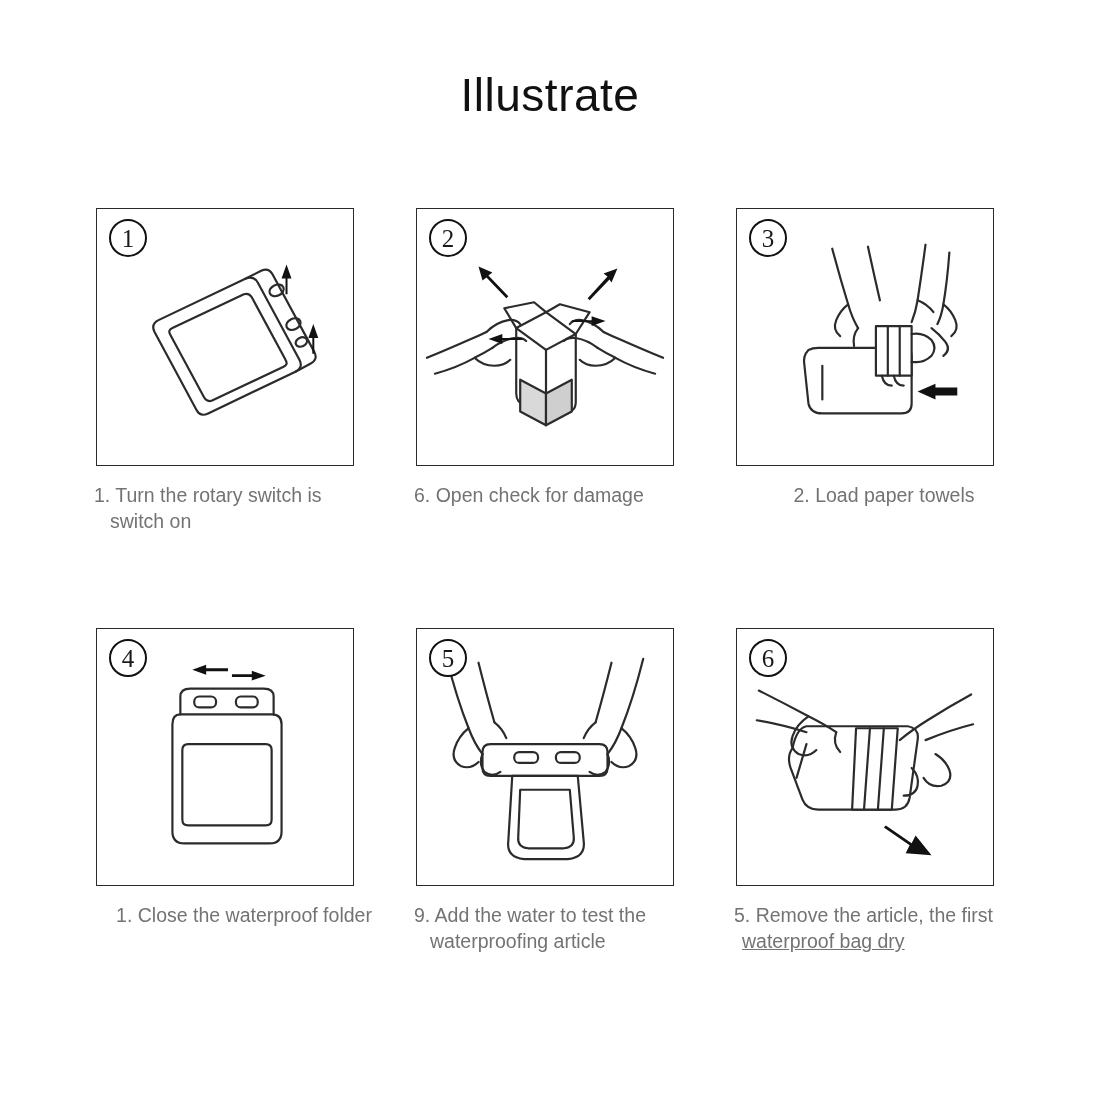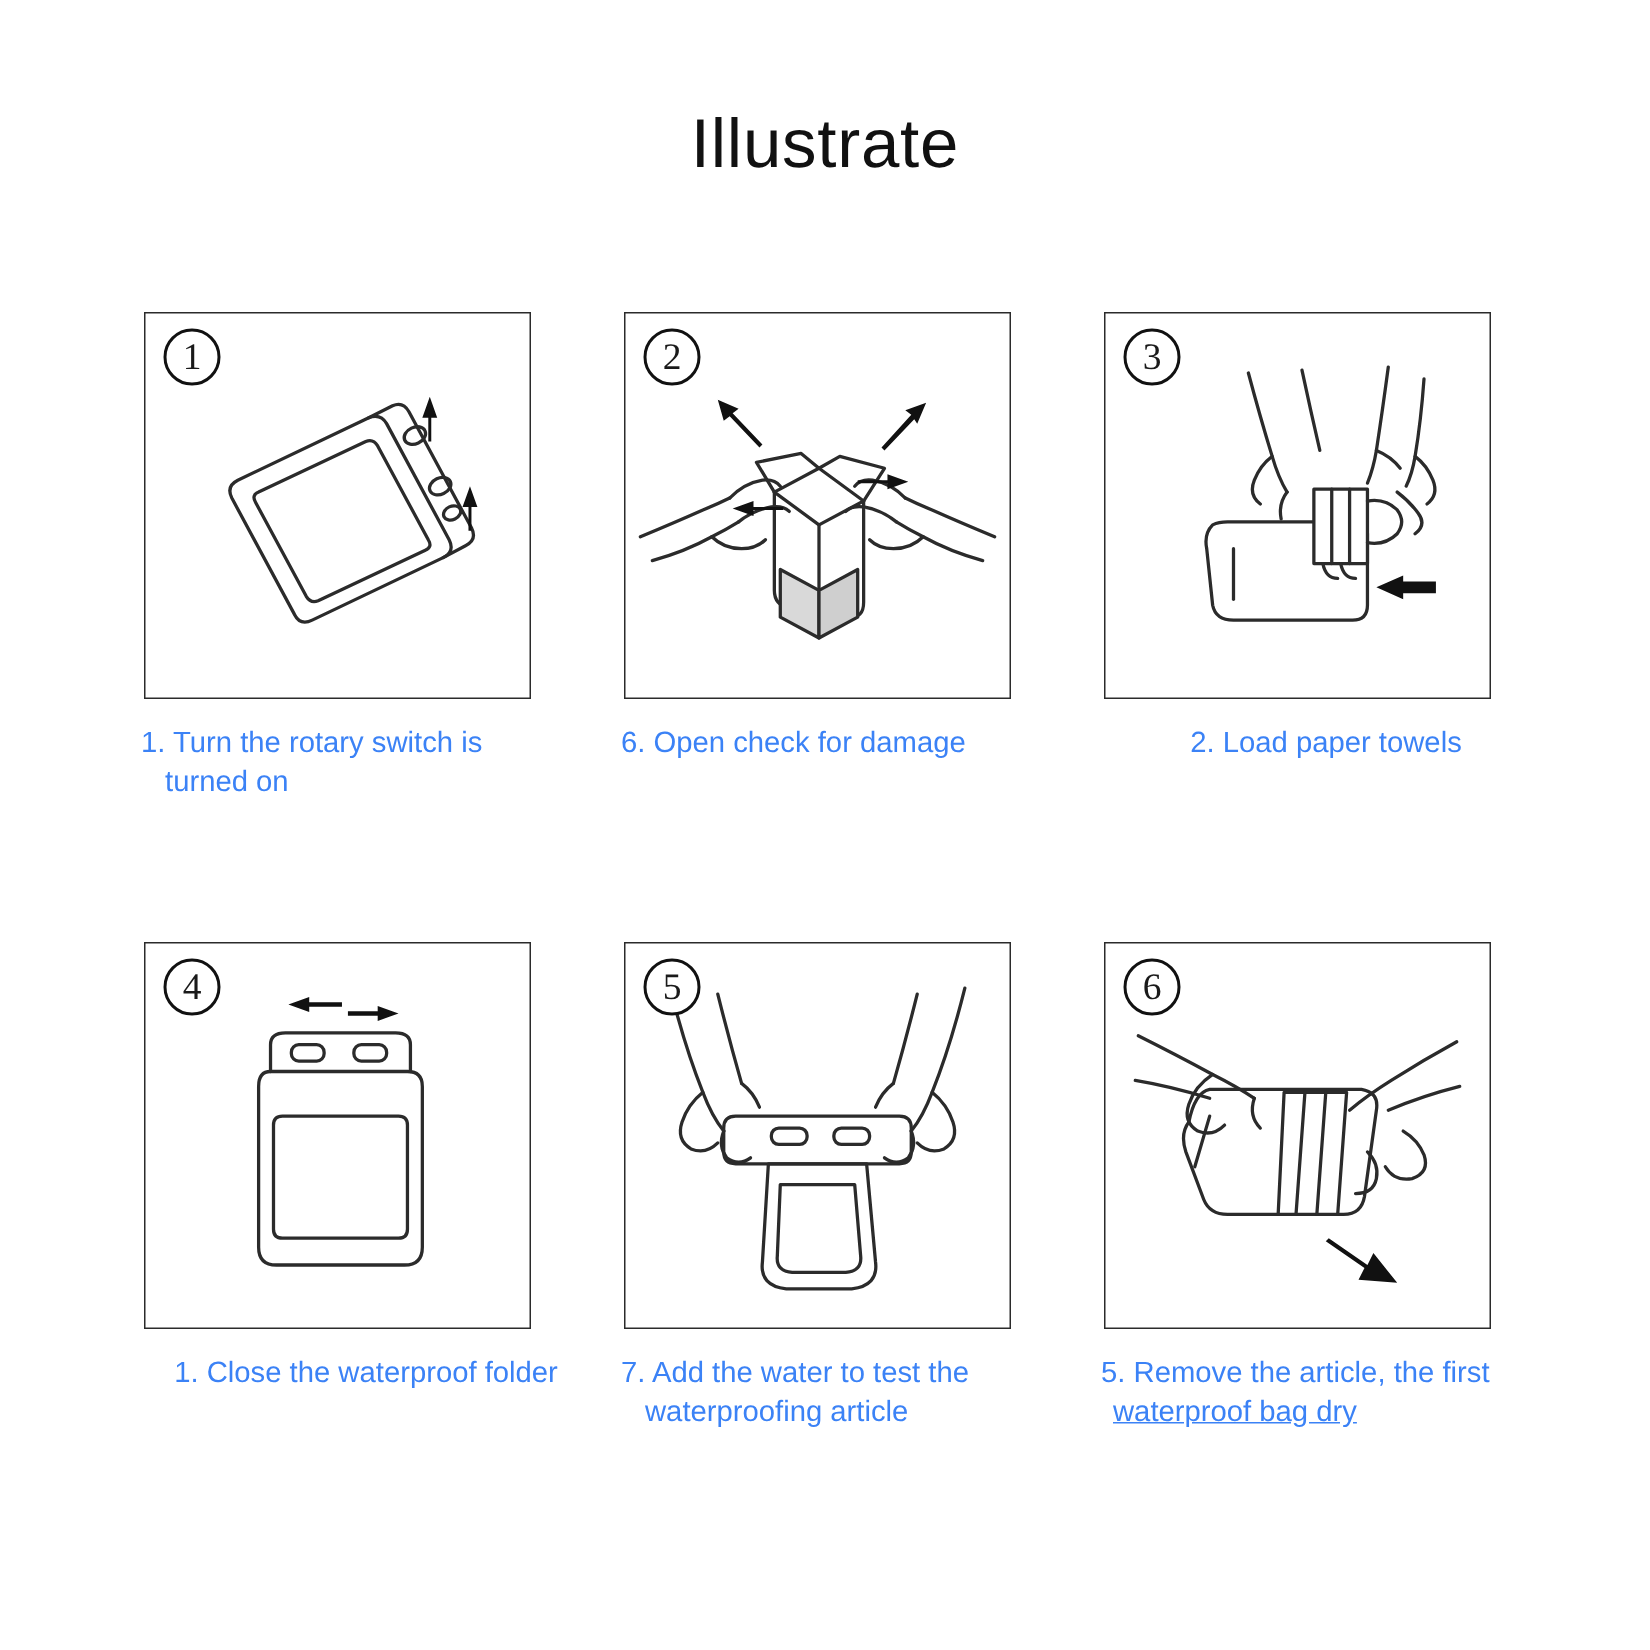--- a/index.html
+++ b/index.html
@@ -73,21 +73,21 @@
     font-size: 25px;
     line-height: 1;
     font-family: "Liberation Serif", serif;
     background: #fff;
     box-sizing: border-box;
   }
   .caption {
     margin-top: 16px;
     font-size: 19.5px;
     line-height: 1.35;
-    color: #3b82f6;
+    color: #737373;
     padding: 0 6px 0 14px;
     box-sizing: border-box;
     width: 320px;
   }
   .cap-center { text-align: center; }
   .cap-left   { text-align: left; }
   .cap-line2 { display: block; padding-left: 16px; }
   .cap-line2-b { display: block; padding-left: 8px; text-decoration: underline; }
 </style>
 </head>
@@ -116,21 +116,21 @@
 
           <g fill="#111" stroke="none">
             <path d="M186 70 L191 56 L196 70 L192 70 L192 86 L190 86 L190 70 Z"></path>
             <path d="M213 130 L218 116 L223 130 L219 130 L219 146 L217 146 L217 130 Z"></path>
           </g>
         </svg>
         <div class="badge">1</div>
       </div>
       <div class="caption cap-left">
         <span>1. Turn the rotary switch is</span>
-        <span class="cap-line2">turned on</span>
+        <span class="cap-line2">switch on</span>
       </div>
     </div>
 
     <div class="cell">
       <div class="panel">
         <svg viewBox="0 0 258 258" xmlns="http://www.w3.org/2000/svg">
           <g fill="none" stroke="#2b2b2b" stroke-width="2.2" stroke-linejoin="round" stroke-linecap="round">
 
             <path d="M10 150 Q34 140 52 132 Q62 128 70 124"></path>
             <path d="M18 166 Q40 160 58 150 Q68 145 76 140"></path>
@@ -258,21 +258,21 @@
             <rect x="98" y="124" width="24" height="11" rx="5"></rect>
             <rect x="140" y="124" width="24" height="11" rx="5"></rect>
 
             <path d="M96 148 L162 148 L168 214 Q170 230 152 232 L108 232 Q90 230 92 214 Z"></path>
             <path d="M104 162 L154 162 L158 210 Q159 220 148 221 L112 221 Q101 220 102 210 Z"></path>
           </g>
         </svg>
         <div class="badge">5</div>
       </div>
       <div class="caption cap-left">
-        <span>7. Add the water to test the</span>
+        <span>9. Add the water to test the</span>
         <span class="cap-line2">waterproofing article</span>
       </div>
     </div>
 
     <div class="cell">
       <div class="panel">
         <svg viewBox="0 0 258 258" xmlns="http://www.w3.org/2000/svg">
           <g fill="none" stroke="#2b2b2b" stroke-width="2.2" stroke-linejoin="round" stroke-linecap="round">
 
             <path d="M22 62 Q46 74 72 88 Q88 96 100 104"></path>

